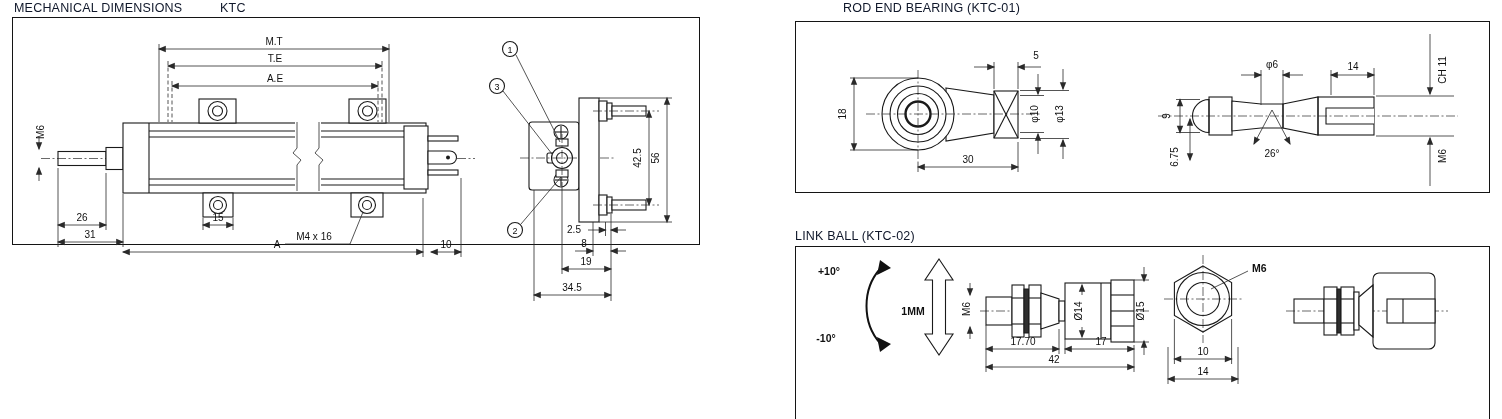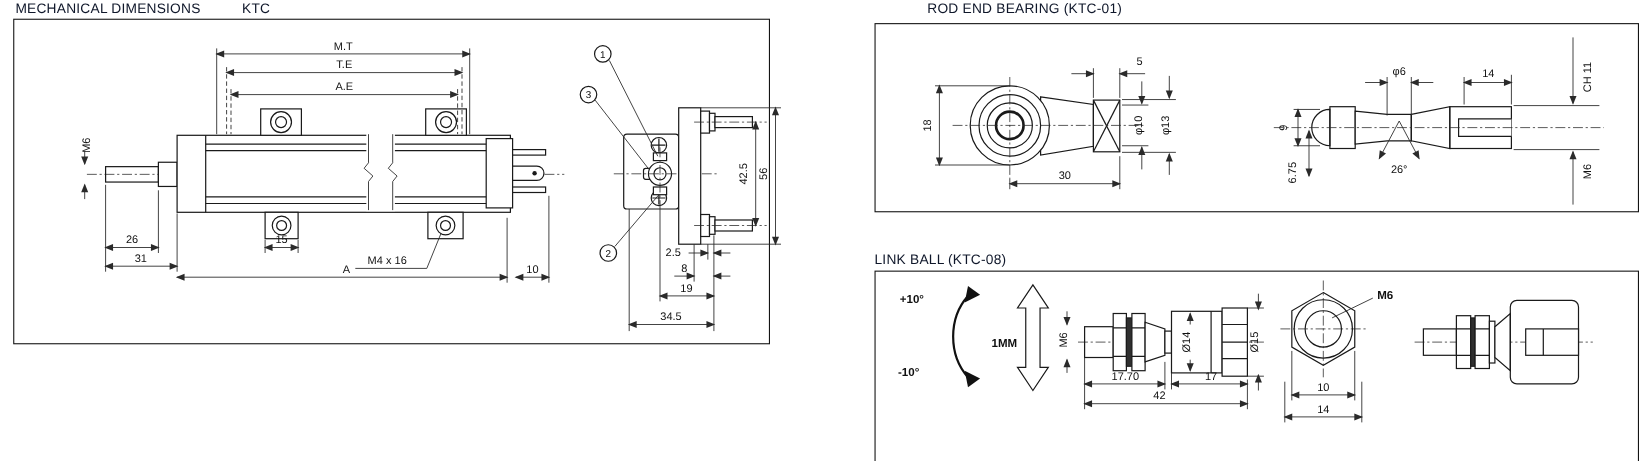--- a/index.html
+++ b/index.html
@@ -22,21 +22,21 @@
 </style>
 </head>
 <body>
 
 <div class="page">
 
   <div class="panel-title" style="left:14px;top:1px;">
     <span>MECHANICAL DIMENSIONS</span><span class="gap"></span>
     <span>KTC</span>
   </div>
-  <div class="panel-box" style="left:12px;top:17px;width:688px;height:296px;padding-left:38px;">
+  <div class="panel-box" style="left:12px;top:17px;width:688px;height:228px;">
     <svg width="685" height="293" viewBox="0 0 685 293">
       <defs>
         <marker id="a1" viewBox="0 0 10 10" refX="8.5" refY="5" markerWidth="10" markerHeight="8" markerUnits="userSpaceOnUse" orient="auto-start-reverse">
           <path d="M0,1L10,5L0,9Z" fill="#2a2a2a"></path>
           </marker>
         <pattern id="th1" width="3.4" height="12" patternUnits="userSpaceOnUse">
           <rect width="3.4" height="12" fill="#fff"></rect>
             <line x1="1" y1="0" x2="1" y2="12" stroke="#4a4a4a" stroke-width=".8"></line>
         </pattern>
       </defs>
@@ -279,21 +279,21 @@
         <line class="d" x1="394" y1="97" x2="394" y2="138" marker-start="url(#a2)" marker-end="url(#a2)"></line>
         <text x="382" y="135" text-anchor="middle" transform="rotate(-90 382 135)">6.75</text>
         <line class="d" x1="476" y1="88" x2="458" y2="122" marker-end="url(#a2)"></line>
         <line class="d" x1="476" y1="88" x2="494" y2="122" marker-end="url(#a2)"></line>
         <text x="476" y="135" text-anchor="middle">26°</text>
       </g>
     </svg>
   </div>
 
   <div class="panel-title" style="left:795px;top:229px;">
-    <span>LINK BALL (KTC-08)</span>
+    <span>LINK BALL (KTC-02)</span>
   </div>
   <div class="panel-box" style="left:795px;top:246px;width:695px;height:184px;">
     <svg width="692" height="149" viewBox="0 0 692 149">
       <defs>
         <marker id="a3" viewBox="0 0 10 10" refX="8.5" refY="5" markerWidth="10" markerHeight="8" markerUnits="userSpaceOnUse" orient="auto-start-reverse">
           <path d="M0,1L10,5L0,9Z" fill="#2a2a2a"></path>
           </marker>
         <pattern id="h3" width="4.5" height="4.5" patternUnits="userSpaceOnUse" patternTransform="rotate(45)">
           <rect width="4.5" height="4.5" fill="#fff"></rect>
             <line x1="0" y1="0" x2="0" y2="4.5" stroke="#3a3a3a" stroke-width="1"></line>

